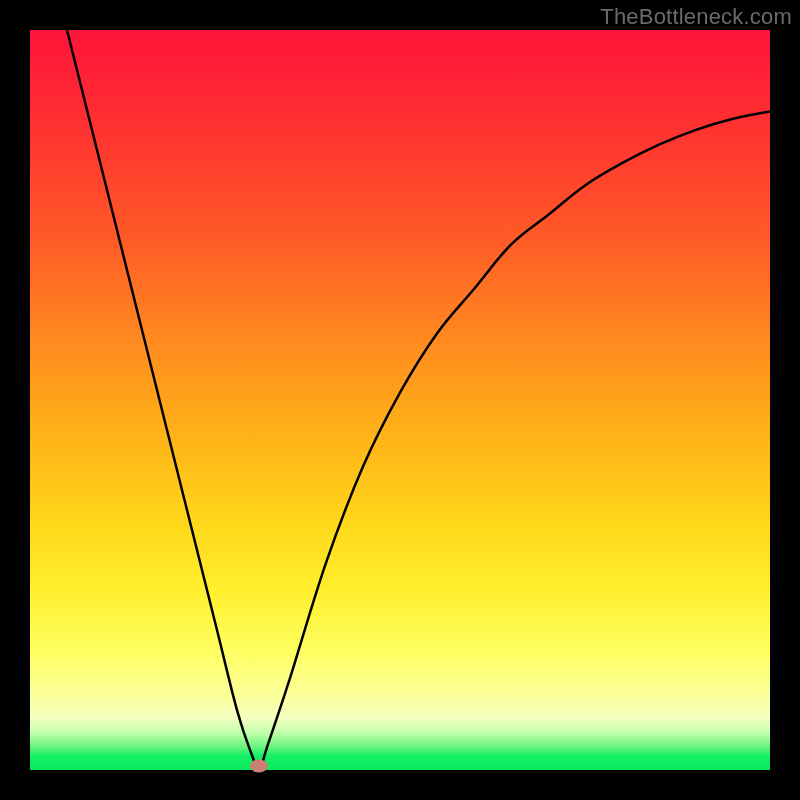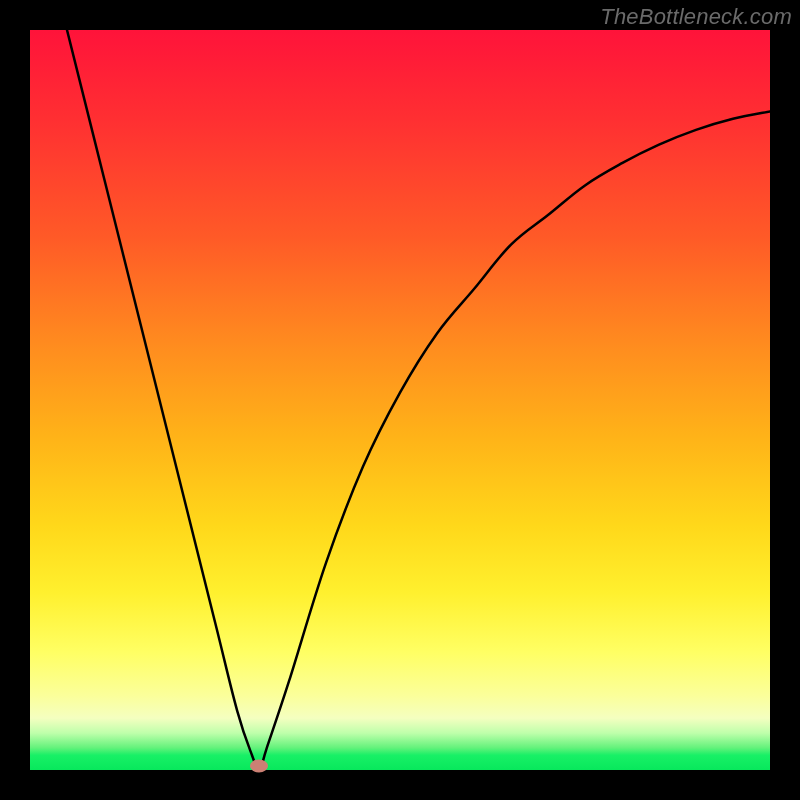--- a/index.html
+++ b/index.html
@@ -9,21 +9,20 @@
     height: 800px;
     background: #000;
     overflow: hidden;
     font-family: Arial, Helvetica, sans-serif;
   }
   .frame {
     position: relative;
     width: 800px;
     height: 800px;
     background: #000;
-    font-style: italic;
   }
   .plot-area {
     position: absolute;
     left: 30px;
     top: 30px;
     width: 740px;
     height: 740px;
     
     background: linear-gradient(to bottom,
       #ff133a 0%,

